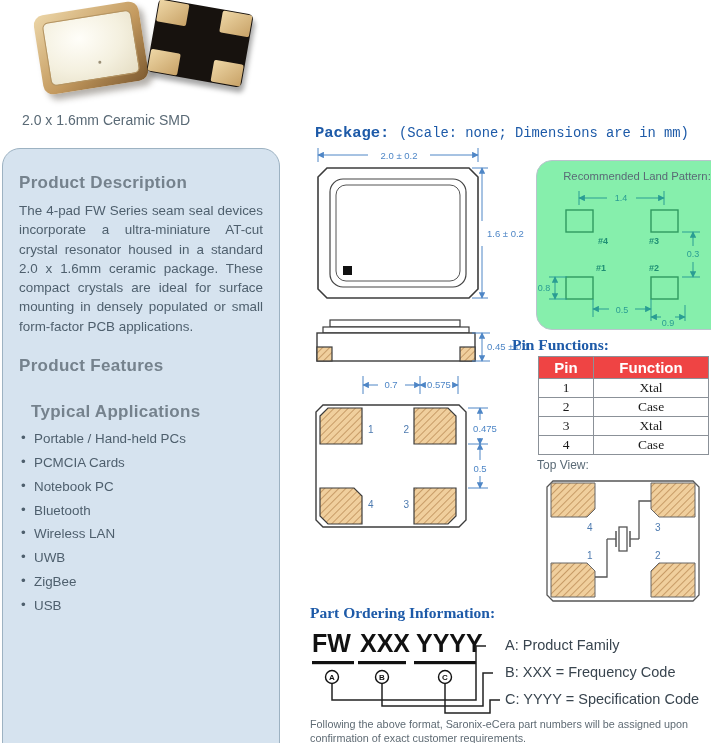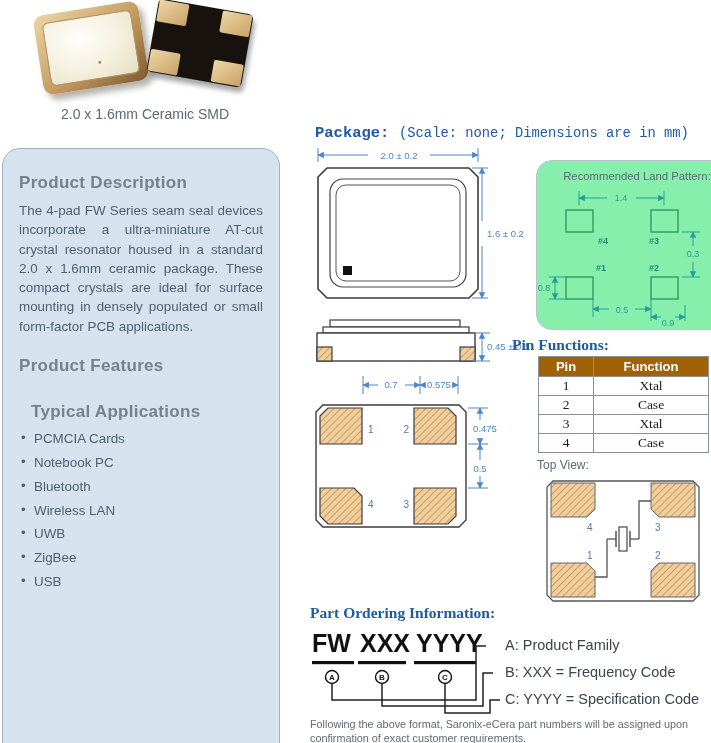--- a/index.html
+++ b/index.html
@@ -24,21 +24,21 @@
     transform:rotate(10deg);border-radius:5px;background:#17120e;
     box-shadow:3px 5px 5px rgba(0,0,0,.35);
   }
   .chip-black .pad{
     position:absolute;width:30px;height:22px;border-radius:2px;
     background:linear-gradient(135deg,#eed7a6,#c8a267);
   }
   .chip-black .p1{left:1px;top:1px;} .chip-black .p2{right:1px;top:1px;}
   .chip-black .p3{left:1px;bottom:1px;} .chip-black .p4{right:1px;bottom:1px;}
   .photo-caption{
-    position:absolute;left:22px;top:106px;width:246px;text-align:center;
+    position:absolute;left:22px;top:112px;width:246px;text-align:left;
     font-size:14px;color:#5a6a76;
   }
   
   .panel{
     position:absolute;left:2px;top:148px;width:278px;height:640px;
     background:#d6e3ef;border:1px solid #9db2c2;border-radius:18px;
     box-sizing:border-box;padding:24px 16px 0 16px;color:#4e5f6d;
   }
   .panel h2{
     margin:0;font-size:17px;font-weight:bold;color:#75828d;letter-spacing:.3px;
@@ -63,22 +63,22 @@
     position:absolute;left:536px;top:160px;width:202px;height:170px;
     border:1.5px solid #b9c4cd;border-radius:16px;background:#86efac;box-sizing:border-box;
   }
   .land-title{position:absolute;left:0;top:9px;width:100%;text-align:center;font-size:11.3px;color:#5a6a76;}
   .pin-title{position:absolute;left:512px;top:336px;font-family:"Liberation Serif","DejaVu Serif",serif;font-size:15.5px;font-weight:bold;color:#1d5aa8;}
   table.pinfn{
     position:absolute;left:538px;top:356px;border-collapse:collapse;
     font-family:"Liberation Serif","DejaVu Serif",serif;
   }
   table.pinfn th{
-    background:#a16207;color:#fff;font-family:"Liberation Sans",sans-serif;
-    font-size:13px;font-weight:bold;border:1px solid #8b9198;padding:2px 4px;height:15px;
+    background:#ef4444;color:#fff;font-family:"Liberation Sans",sans-serif;
+    font-size:15px;font-weight:bold;border:1px solid #8b9198;padding:2px 4px;height:15px;
   }
   table.pinfn td{
     font-size:13.5px;color:#1b1b1b;text-align:center;border:1px solid #8b9198;padding:1px 4px;height:16px;
   }
   .col-pin{width:46px;} .col-fn{width:106px;}
   .topview-label{position:absolute;left:537px;top:458px;font-size:12px;color:#5a6a76;}
   .order-title{position:absolute;left:310px;top:604px;font-family:"Liberation Serif","DejaVu Serif",serif;font-size:15.5px;font-weight:bold;color:#1d5aa8;}
   .footnote{position:absolute;left:310px;top:717px;font-size:10.8px;line-height:1.3;color:#5f6b74;}
   .footnote span{display:block;}
   svg text{font-family:"Liberation Sans",sans-serif;}
@@ -120,20 +120,21 @@
 <div class="photo-caption">2.0 x 1.6mm Ceramic SMD</div>
 
 <div class="panel">
   <h2>Product Description</h2>
   <p class="body-text">The 4-pad FW Series seam seal devices incorporate a ultra-miniature AT-cut crystal resonator housed in a standard 2.0 x 1.6mm ceramic package. These compact crystals are ideal for surface mounting in densely populated or small form-factor PCB applications.</p>
 
   <h2 class="mt1">Product Features</h2>
 
   <h2 class="mt2">Typical Applications</h2>
   <ul>
+    <li>Portable / Hand-held PCs</li>
     <li>PCMCIA Cards</li>
     <li>Notebook PC</li>
     <li>Bluetooth</li>
     <li>Wireless LAN</li>
     <li>UWB</li>
     <li>ZigBee</li>
     <li>USB</li>
 
   </ul>
 </div>

